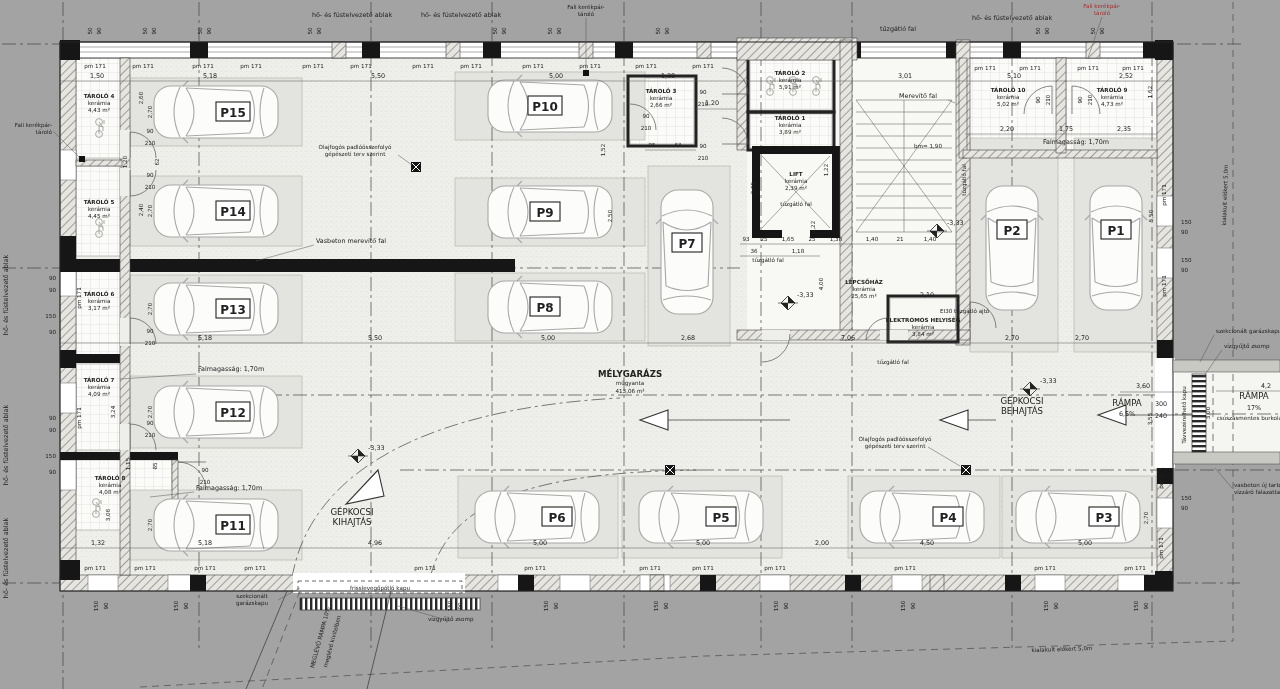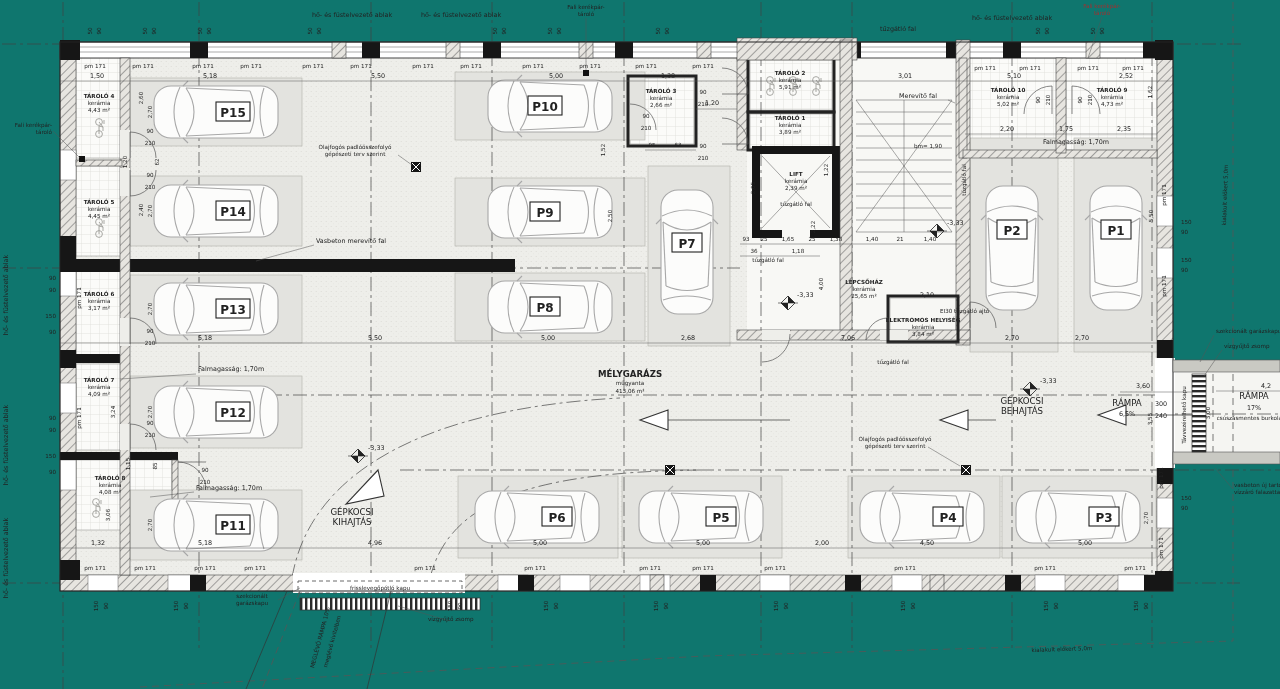--- a/index.html
+++ b/index.html
@@ -1,16 +1,16 @@
 <!DOCTYPE html>
 <html><head>
 <meta charset="utf-8">
 <style>
   html,body{margin:0;padding:0;background:#fff}
-  .stage{width:1280px;height:689px;position:relative;background:#0f766e;overflow:hidden}
+  .stage{width:1280px;height:689px;position:relative;background:#a3a3a3;overflow:hidden}
   svg{display:block}
   text{font-family:"DejaVu Sans",sans-serif;fill:#222;font-size:7px}
   .t5{font-size:5.6px}.t6{font-size:6.4px}.t8{font-size:8.6px}
   .pl{font-size:12px;font-weight:bold}
   .b{font-weight:bold}.m{text-anchor:middle}.e{text-anchor:end}
   .red{fill:#a03030}
   .ln{stroke:#333;stroke-width:.7;fill:none}
   .thin{stroke:#555;stroke-width:.5;fill:none}
   .dd{stroke:#444;stroke-width:.7;fill:none;stroke-dasharray:14 4 3 4}
   .dp{stroke:#555;stroke-width:.8;fill:none;stroke-dasharray:7 5}

